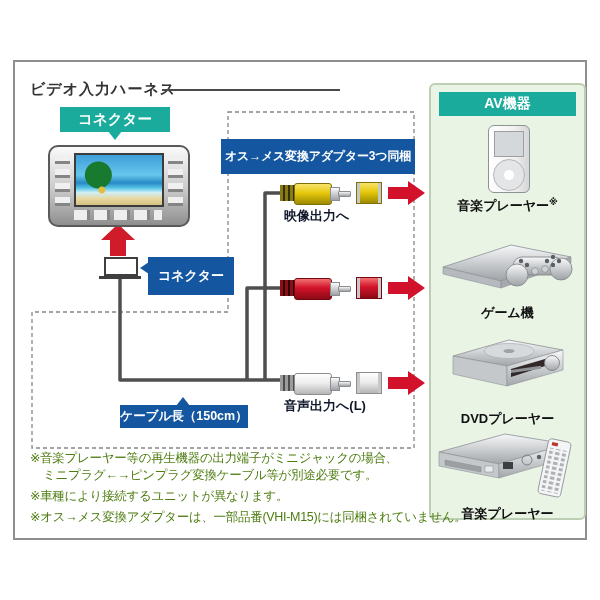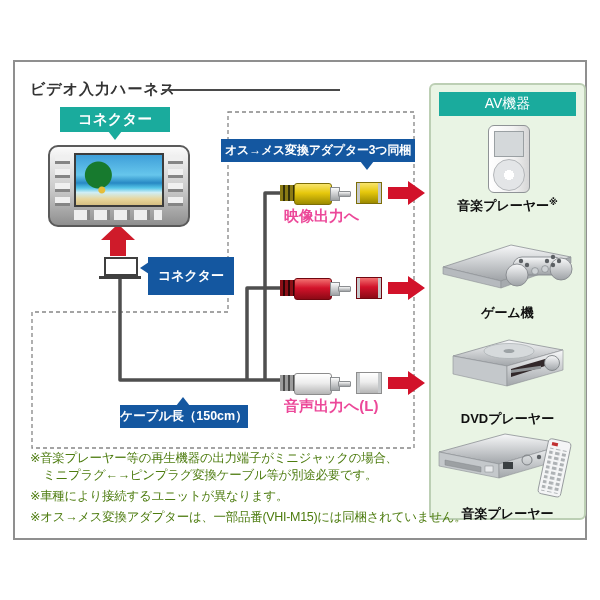--- a/index.html
+++ b/index.html
@@ -53,27 +53,27 @@
   .plug.yellow .body{background:linear-gradient(180deg,#f8e46c 0%,#e6c80c 45%,#9c8a00 100%);border:1px solid #7d6e06;}
   .plug.red .grip{background:repeating-linear-gradient(90deg,#8c0f16 0 3px,#2d0507 3px 5px);}
   .plug.red .body{background:linear-gradient(180deg,#f27070 0%,#d2122a 45%,#8c0a16 100%);border:1px solid #70060f;}
   .plug.white .grip{background:repeating-linear-gradient(90deg,#9c9c9c 0 3px,#4c4c4c 3px 5px);}
   .plug.white .body{background:linear-gradient(180deg,#ffffff 0%,#ededed 45%,#b5b5b5 100%);border:1px solid #8d8d8d;}
   .adapter{position:absolute;width:24px;height:20px;border-left:3px solid #c6c9cb;border-right:3px solid #c6c9cb;
            box-sizing:border-box;}
   .adapter.yellow{background:linear-gradient(180deg,#f8e46c,#e6c80c 45%,#9c8a00);outline:1px solid #7d6e06;}
   .adapter.red{background:linear-gradient(180deg,#f27070,#d2122a 45%,#8c0a16);outline:1px solid #70060f;}
   .adapter.white{background:linear-gradient(180deg,#ffffff,#ededed 45%,#b5b5b5);outline:1px solid #8d8d8d;}
-  .out-label{position:absolute;font-size:15px;font-weight:bold;color:#ec4899;white-space:nowrap;}
+  .out-label{position:absolute;font-size:13px;font-weight:bold;color:#0f172a;white-space:nowrap;}
 
   
   .av-panel{position:absolute;left:429px;top:83px;width:157px;height:437px;box-sizing:border-box;
             background:#e9f4e4;border:2px solid #bccfb4;border-radius:6px;}
   .av-header{position:absolute;left:8px;top:7px;right:8px;height:24px;background:#1aab9d;color:#fff;
-             font-size:14px;font-weight:normal;display:flex;align-items:center;justify-content:center;}
+             font-size:14px;font-weight:bold;display:flex;align-items:center;justify-content:center;}
   .device-label{position:absolute;width:100%;text-align:center;font-size:13px;font-weight:bold;color:#111;white-space:nowrap;}
   .note-sup{font-size:9px;vertical-align:super;}
   
   .ipod{position:absolute;left:57px;top:40px;width:40px;height:66px;border:1px solid #8f9396;border-radius:6px;
         background:linear-gradient(90deg,#ffffff 0%,#f2f2f2 60%,#d6d6d6 100%);}
   .ipod .scr{position:absolute;left:5px;top:5px;width:28px;height:24px;background:#d4d8da;border:1px solid #9aa0a3;}
   .ipod .wheel{position:absolute;left:4px;top:33px;width:30px;height:30px;border-radius:50%;
         background:radial-gradient(circle,#ffffff 0 5px,#e3e5e7 5px 15px);border:1px solid #b3b6b9;}
   .dev-icon{position:absolute;}
 
@@ -110,21 +110,21 @@
     <div class="nav-btns-right"></div>
     <div class="nav-screen"></div>
     <div class="nav-btns-bottom"></div>
   </div>
 
   <div class="connector"></div>
   <div class="connector-base"></div>
   <div class="tail left-blue" style="left:140px;top:262px;"></div>
   <div class="lbl blue" style="left:148px;top:257px;width:86px;height:38px;font-size:13px;">コネクター</div>
 
-  <div class="lbl blue" style="left:221px;top:139px;width:194px;height:23px;font-size:12px;letter-spacing:-0.2px;">オス→メス変換アダプター3つ同梱</div>
+  <div class="lbl blue" style="left:221px;top:139px;width:194px;height:35px;font-size:12px;letter-spacing:-0.2px;">オス→メス変換アダプター3つ同梱</div>
   <div class="tail down-blue" style="left:360px;top:161px;"></div>
 
   <div class="tail up-blue" style="left:176px;top:397px;"></div>
   <div class="lbl blue" style="left:120px;top:405px;width:128px;height:23px;font-size:12.5px;">ケーブル長（150cm）</div>
 
   <div class="plug yellow" style="left:280px;top:181px;">
     <div class="grip"></div>
       <div class="body"></div>
       <div class="collar"></div>
       <div class="pin"></div>

